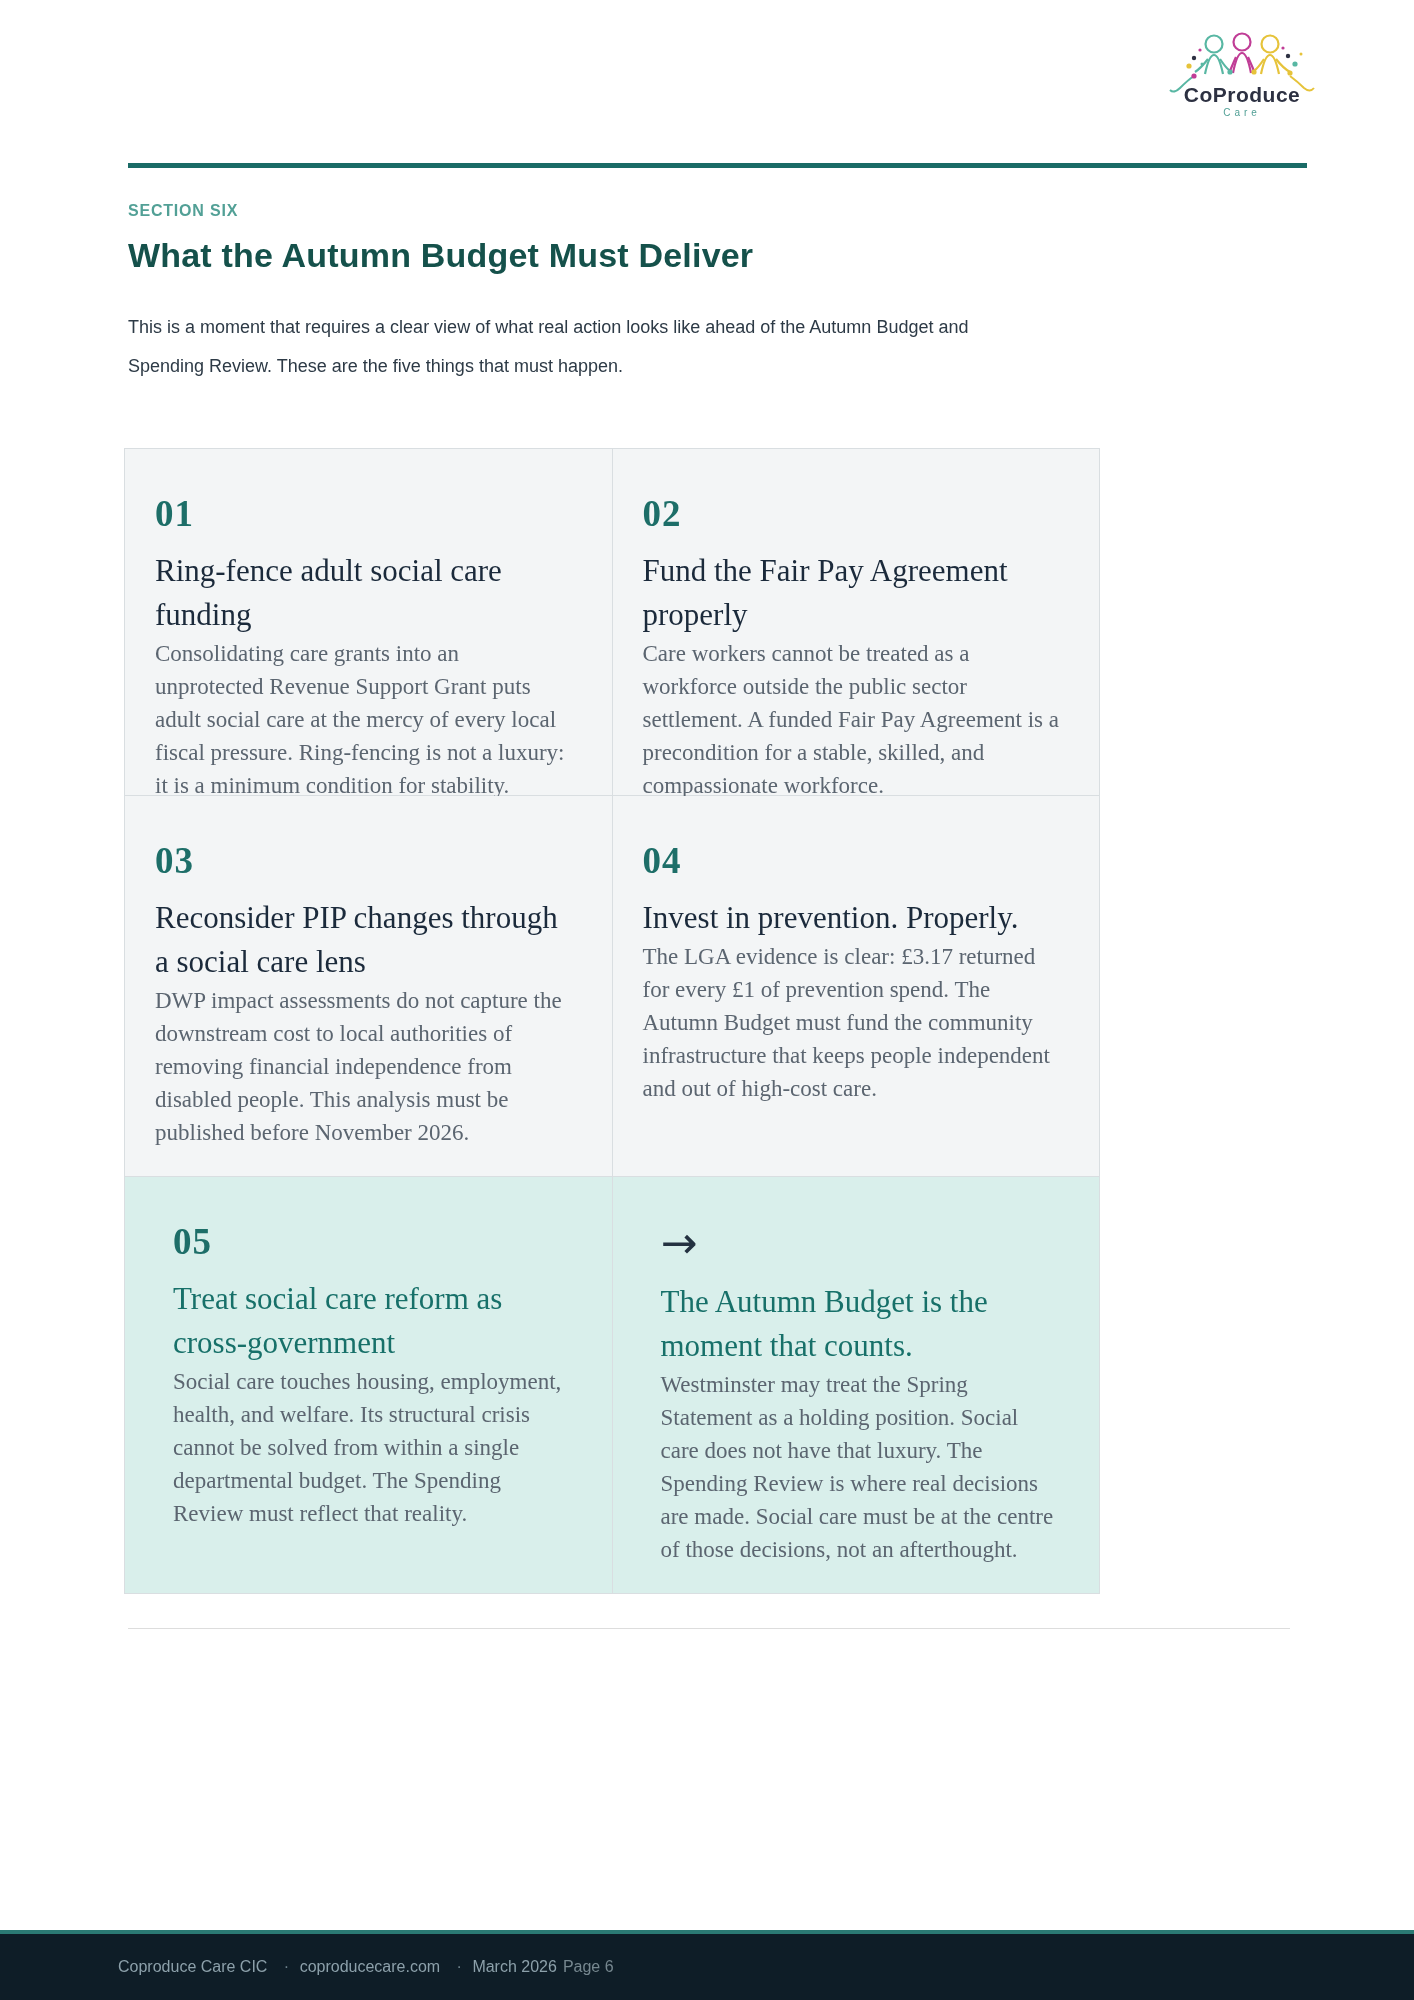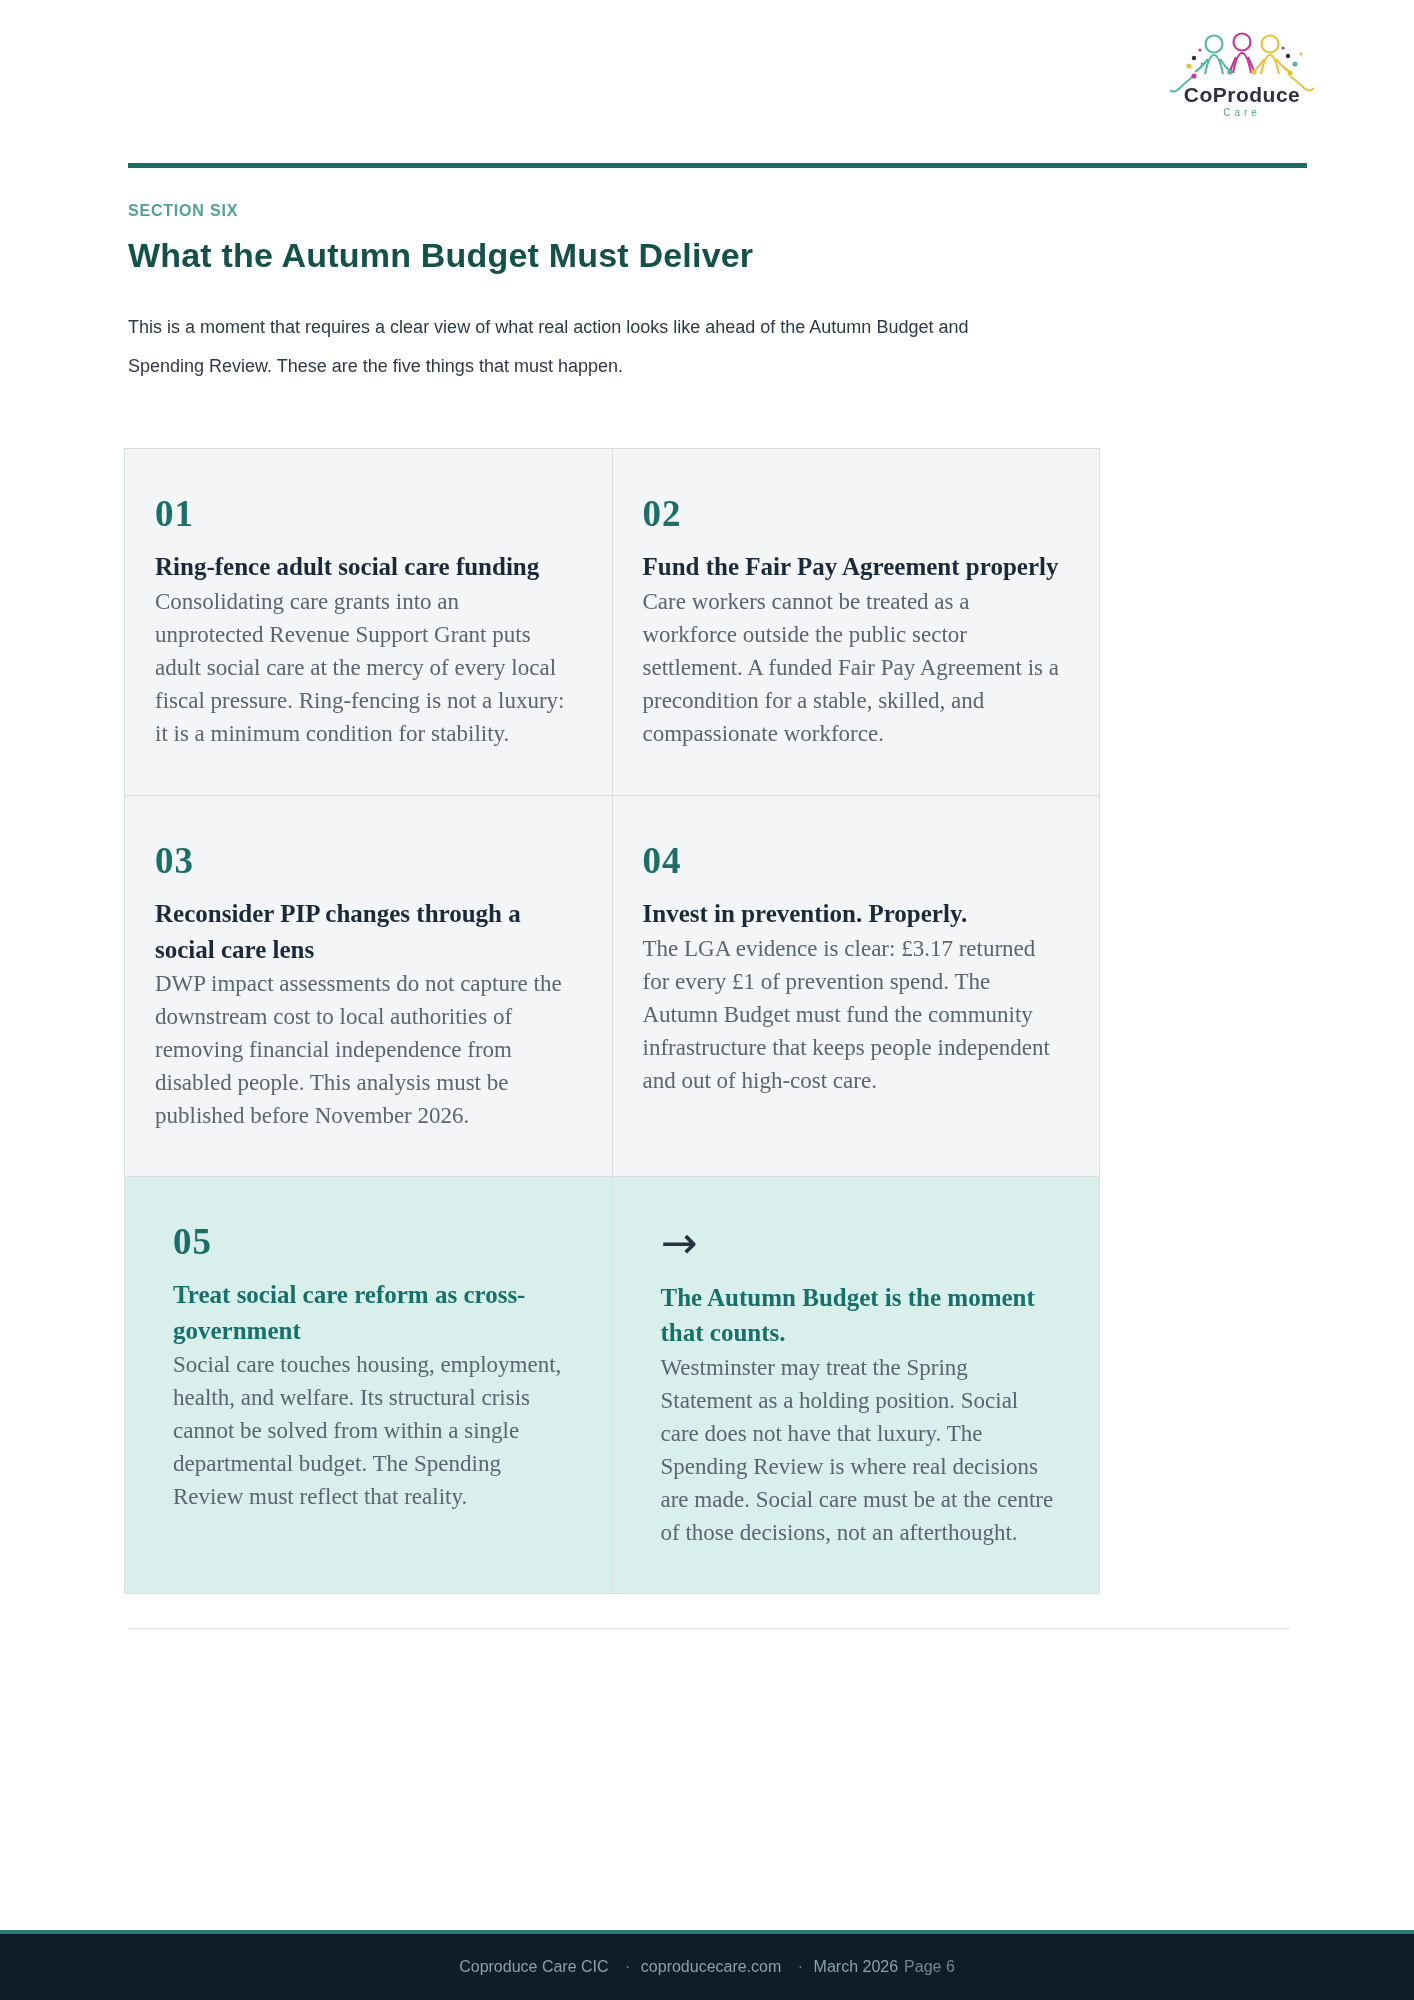--- a/index.html
+++ b/index.html
@@ -50,40 +50,40 @@
     line-height:1;
   }
   .card-arrow {
     display:block;
     color:#243241; font-size:44px; font-weight:normal; line-height:0.9;
     font-family:"DejaVu Sans", sans-serif;
   }
   .card-title {
     display:block;
     margin-top:17px;
-    color:#1b2a3b; font-size:25px; font-weight:bold; line-height:1.42;
+    color:#1b2a3b; font-size:31px; font-weight:normal; line-height:1.42;
   }
   .card.teal-title .card-title { color:#177069; }
   .card-body {
     display:block;
     margin-top:0;
     color:#5b6570; font-size:23px; line-height:1.44;
   }
 
   .divider {
     position:absolute; left:128px; top:1628px; width:1162px; height:1px;
     background:#dddddd;
   }
 
   
   .footer {
     position:absolute; left:0; top:1930px; width:1414px; height:70px;
     background:#0e1d27;
     border-top:4px solid #2b7a74;
-    display:flex; align-items:center; justify-content:center;
+    display:flex; align-items:center; justify-content:flex-start;
     padding:0 118px;
     font-size:16px; color:#8ca0aa;
   }
   .footer .left span { margin-right:6px; }
   .footer .sep { color:#6e828c; margin:0 6px; }
   .footer .page-num { color:#76878f; }
 </style>
 </head>
 <body>
 

